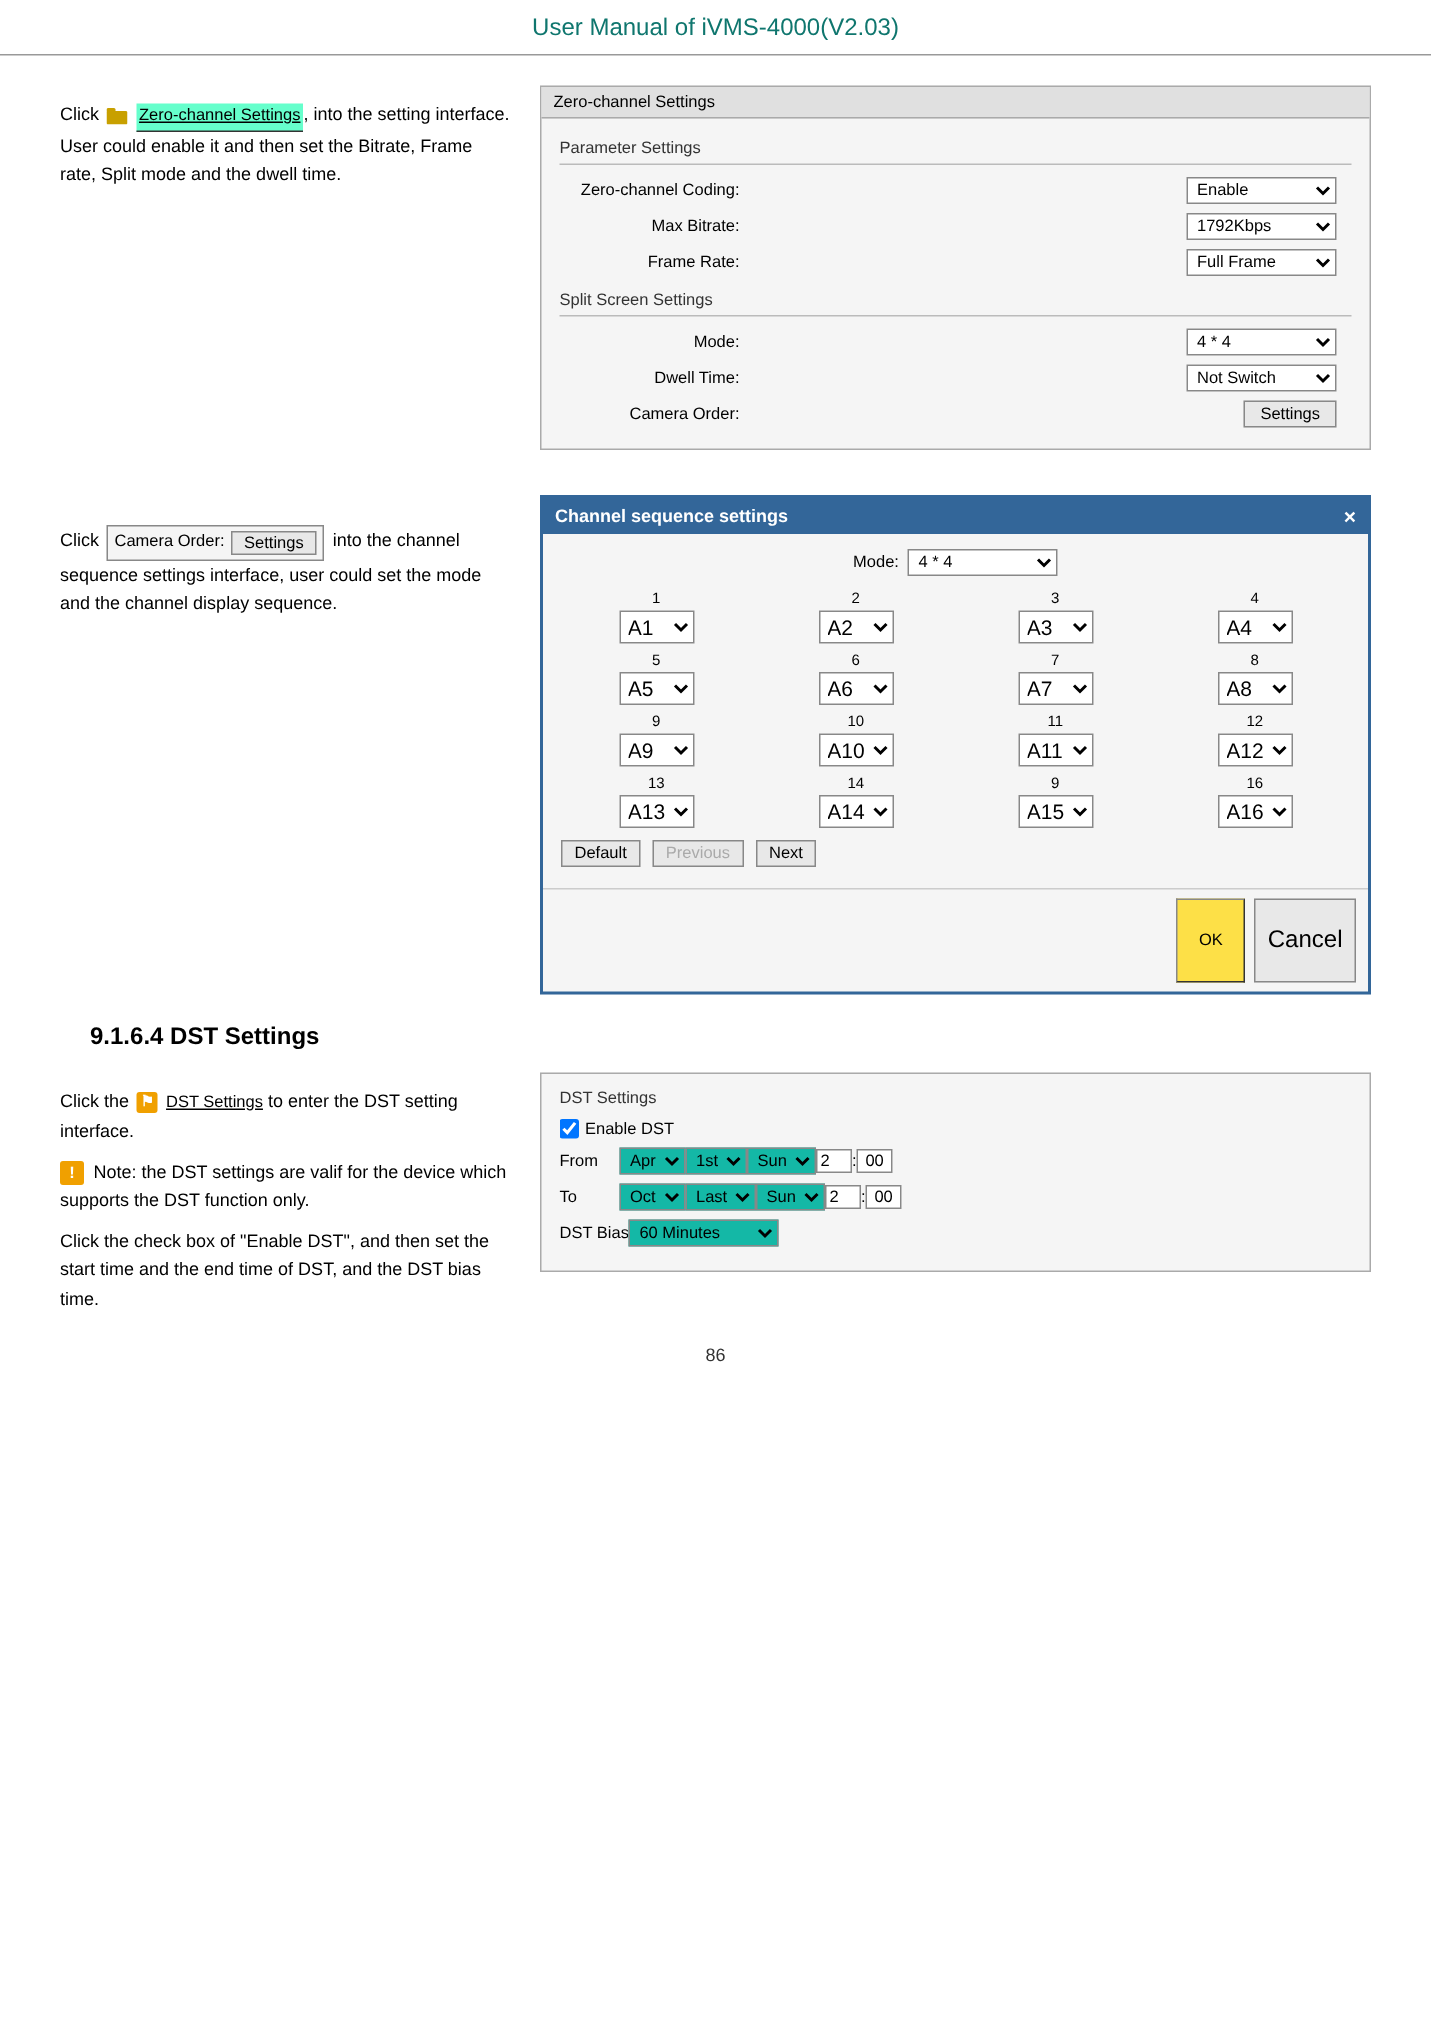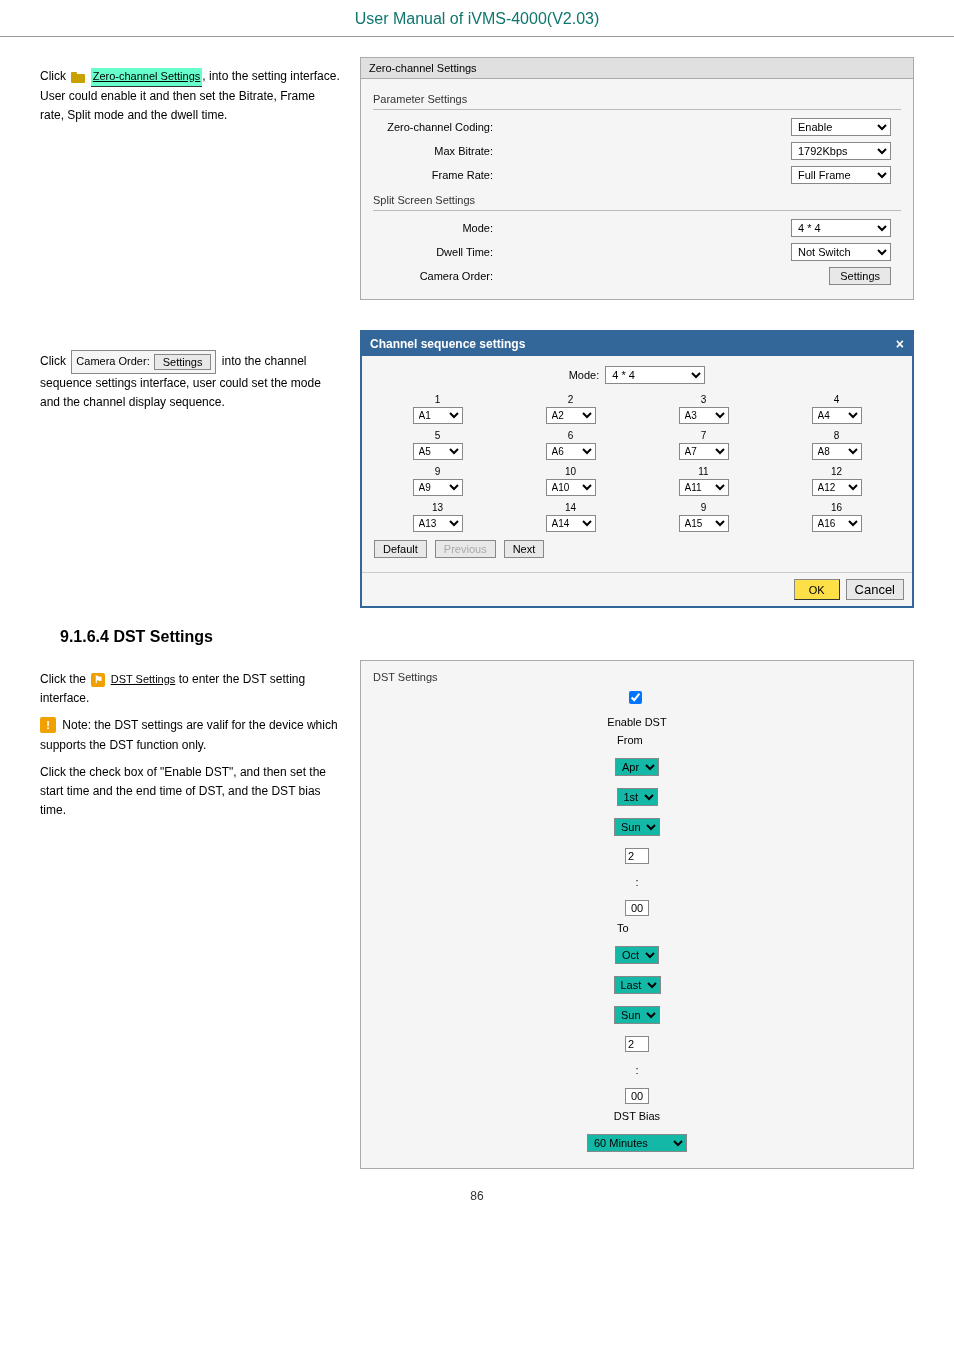--- a/index.html
+++ b/index.html
@@ -158,21 +158,21 @@
     }
 
     .channel-num {
       font-size: 10px;
       margin-bottom: 2px;
     }
 
     .channel-select {
       border: 1px solid #888;
       background: #fff;
-      font-size: 10px;
+      font-size: 14px;
       width: 50px;
       padding: 1px;
     }
 
     .dialog-nav {
       display: flex;
       gap: 8px;
       margin: 8px 0 4px;
     }
 
@@ -202,22 +202,22 @@
       background: #fde047;
       font-size: 11px;
       padding: 2px 14px;
       cursor: pointer;
       border-style: outset;
     }
 
     .cancel-btn {
       border: 1px solid #888;
       background: #e8e8e8;
-      font-size: 13px;
-      padding: 2px 8px;
+      font-size: 16px;
+      padding: 18px 8px;
       cursor: pointer;
     }
 
     
     .highlight-box {
       display: inline-block;
       background: #6fc;
       border-bottom: 1px solid #333;
       font-size: 11px;
       padding: 0 2px;
@@ -264,22 +264,21 @@
       font-size: 11px;
       margin-bottom: 8px;
       color: #333;
     }
 
     .dst-row {
       display: flex;
       align-items: center;
       margin: 6px 0;
       font-size: 11px;
-      gap: 12px;
-      flex-direction: column;
+      gap: 0;
     }
 
     .dst-label {
       min-width: 40px;
       font-size: 11px;
     }
 
     .dst-select {
       border: 1px solid #888;
       background: #14b8a6;

